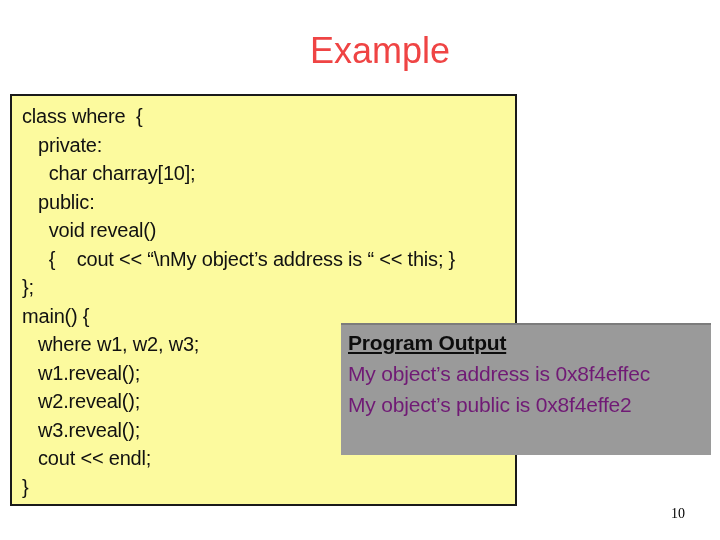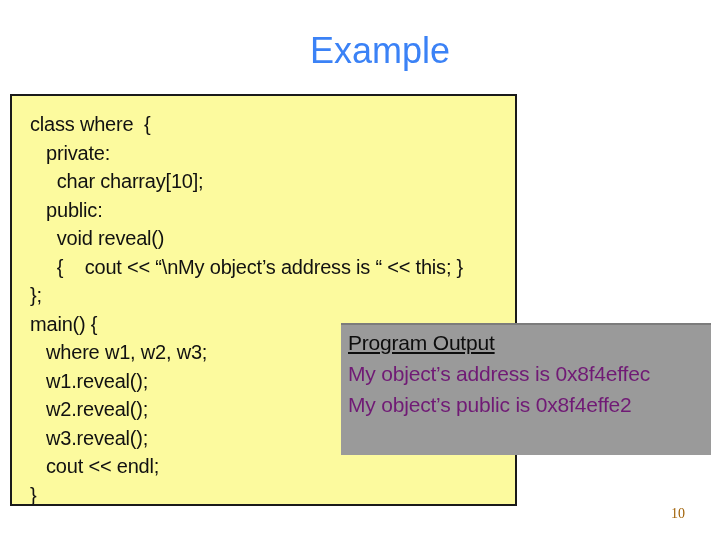--- a/index.html
+++ b/index.html
@@ -13,34 +13,34 @@
     position: relative;
     width: 720px; height: 540px;
     background: #ffffff;
   }
   .slide-title {
     position: absolute;
     top: 30px; left: 0; right: 0;
     text-align: center;
     font-size: 36px;
     line-height: 42px;
-    color: #3b82f6;
+    color: #ef4444;
     letter-spacing: 0px;
     padding-left: 40px;
   }
   .code-box {
     position: absolute;
     left: 10px; top: 94px;
     width: 507px; height: 412px;
     background: #fcfa9e;
     border: 2px solid #1a1a1a;
     overflow: hidden;
   }
   .code-text {
-    margin: 12px;
+    margin: 4px;
     padding: 2px 0 0 6px;
     font-family: "Liberation Sans", sans-serif;
     font-size: 20px;
     line-height: 28.5px;
     color: #111111;
     white-space: pre;
     letter-spacing: -0.2px;
   }
   .output-box {
     position: absolute;
@@ -51,34 +51,35 @@
     padding: 2px 0 0 7px;
     overflow: hidden;
     z-index: 5;
   }
   .output-heading {
     font-size: 21px;
     line-height: 31px;
     color: #0d0d0d;
     text-decoration: underline;
     letter-spacing: -0.2px;
+    font-weight: bold;
   }
   .output-line {
     font-size: 21px;
     line-height: 31px;
     color: #701a75;
     letter-spacing: -0.2px;
     white-space: pre;
   }
   .page-number {
     position: absolute;
     top: 506px; right: 35px;
     font-family: "Liberation Serif", serif;
     font-size: 14px;
-    color: #a16207;
+    color: #000000;
   }
 </style>
 </head>
 <body>
 
 <div class="slide">
 
   <div class="slide-title">Example</div>
 
   <div class="code-box">

